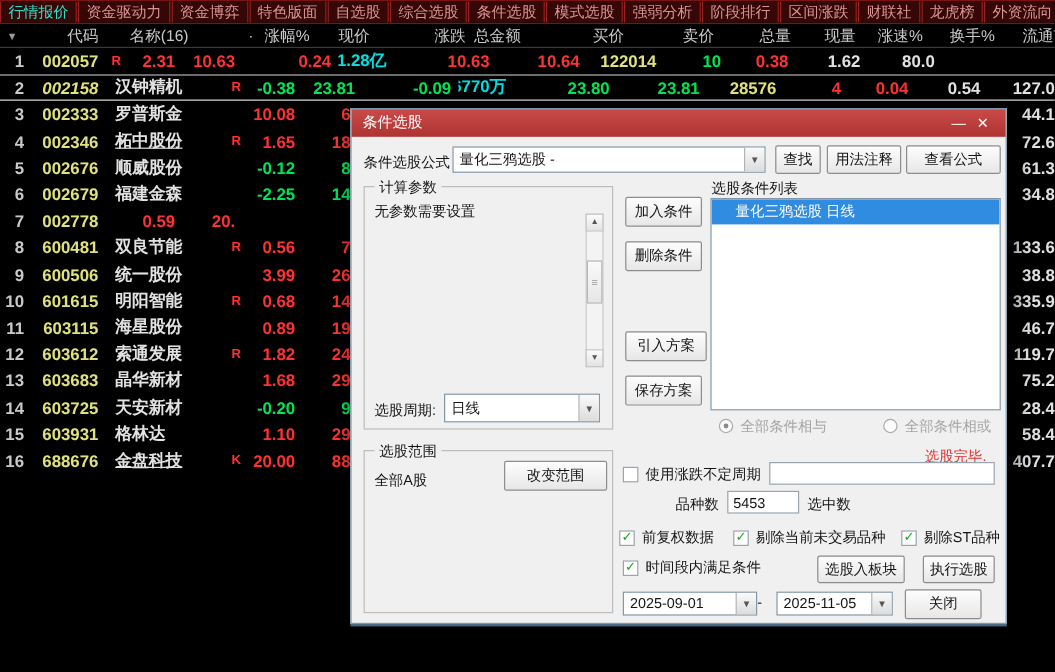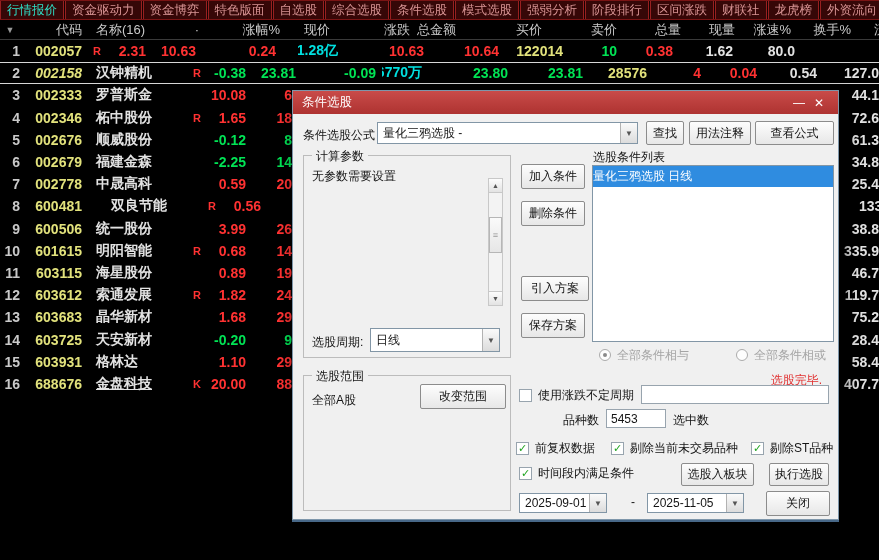--- a/index.html
+++ b/index.html
@@ -57,21 +57,21 @@
   .group { position:absolute; border:1px solid #bcbcbc; }
   .group-title { position:absolute; top:-8px; left:8px; background:#f0f0f0; padding:0 4px; white-space:nowrap; }
   .vscroll { position:absolute; width:15px; background:#f3f3f3; border:1px solid #c8c8c8; }
   .vs-arrow { position:absolute; left:-1px; right:-1px; height:15px; display:flex; align-items:center;
     justify-content:center; font-size:7px; color:#555; background:linear-gradient(#fcfcfc,#e3e3e3); border:1px solid #c8c8c8; }
   .vs-arrow.up { top:-1px; } .vs-arrow.down { bottom:-1px; }
   .vs-thumb { position:absolute; left:0; right:0; top:38px; height:36px;
     background:linear-gradient(#fafafa,#e6e6e6); border:1px solid #b6b6b6;
     display:flex; align-items:center; justify-content:center; color:#999; font-size:9px; }
   .listbox { position:absolute; background:#fff; border:1px solid #8296a6; overflow:hidden; }
-  .list-item { height:21px; line-height:21px; padding-left:0; color:#141414; white-space:nowrap; }
+  .list-item { height:21px; line-height:21px; padding-left:20px; color:#141414; white-space:nowrap; }
   .list-item.sel { background:var(--c-selection_blue); color:#fff; }
   .cb { position:absolute; display:flex; align-items:center; gap:6px; white-space:nowrap; height:16px; }
   .cb-box { width:13px; height:13px; background:#fff; border:1px solid #98a4ae; display:flex;
     align-items:center; justify-content:center; font-size:11px; font-weight:bold; color:var(--c-check_green); line-height:1; }
   .cb-box.un { color:transparent; }
   .radio { position:absolute; display:flex; align-items:center; gap:6px; white-space:nowrap;
     height:14px; color:#a4a4a4; }
   .rc { width:12px; height:12px; border-radius:50%; border:1px solid #ababab; background:#fdfdfd; position:relative; }
   .rc.sel::after { content:''; position:absolute; left:3px; top:3px; width:4px; height:4px; border-radius:50%; background:#8a8a8a; }
   .status { position:absolute; color:var(--c-status_red); }
@@ -98,43 +98,43 @@
       <div class="menu-item">阶段排行</div>
       <div class="menu-item">区间涨跌</div>
       <div class="menu-item">财联社</div>
       <div class="menu-item">龙虎榜</div>
       <div class="menu-item">外资流向</div>
     </nav>
 
   <div class="thead">
       <div class="hcell a-right sort a-center" style="width: 26px;">▼</div>
       <div class="hcell a-right" style="width: 62px;">代码</div>
-      <div class="hcell a-left" style="width: 100px;">名称(16)</div>
+      <div class="hcell a-left" style="width: 100px; margin-left: 12px;">名称(16)</div>
       <div class="hcell a-center" style="width: 18px;">·</div>
-      <div class="hcell a-right" style="width: 46px; margin-left: 34px;">涨幅%</div>
+      <div class="hcell a-right" style="width: 46px;">涨幅%</div>
       <div class="hcell a-right" style="width: 50px;">现价</div>
       <div class="hcell a-right" style="width: 80px;">涨跌</div>
       <div class="hcell a-right" style="width: 46px;">总金额</div>
       <div class="hcell a-right" style="width: 86px;">买价</div>
       <div class="hcell a-right" style="width: 75px;">卖价</div>
       <div class="hcell a-right" style="width: 64px;">总量</div>
       <div class="hcell a-right" style="width: 54px;">现量</div>
       <div class="hcell a-right" style="width: 56px;">涨速%</div>
       <div class="hcell a-right" style="width: 60px;">换手%</div>
       <div class="hcell a-right" style="width: 62px;">流通市</div>
     </div>
   <div class="tbody">
       <div class="trow">
         <div class="tcell a-right c-gray" style="width: 26px;">1</div>
         <div class="tcell a-right c-yellow" style="width: 62px;">002057</div>
         <div class="tcell a-center c-red marker" style="width: 18px;">R</div>
         <div class="tcell a-right t-up" style="width: 46px;">2.31</div>
         <div class="tcell a-right t-up" style="width: 50px;">10.63</div>
         <div class="tcell a-right t-up" style="width: 80px;">0.24</div>
-        <div class="tcell a-right c-cyan" style="width: 46px; margin-left: 16px;">1.28亿</div>
+        <div class="tcell a-right c-cyan" style="width: 46px;">1.28亿</div>
         <div class="tcell a-right t-up" style="width: 86px;">10.63</div>
         <div class="tcell a-right t-up" style="width: 75px;">10.64</div>
         <div class="tcell a-right c-yellow" style="width: 64px; text-align: center;">122014</div>
         <div class="tcell a-right t-down" style="width: 54px;">10</div>
         <div class="tcell a-right t-up" style="width: 56px;">0.38</div>
         <div class="tcell a-right c-white" style="width: 60px;">1.62</div>
         <div class="tcell a-right c-white" style="width: 62px;">80.0</div>
       </div>
       <div class="trow selected">
         <div class="tcell a-right c-gray" style="width: 26px;">2</div>
@@ -166,21 +166,21 @@
         <div class="tcell a-right c-white" style="width: 75px;"></div>
         <div class="tcell a-right c-yellow" style="width: 64px;"></div>
         <div class="tcell a-right c-white" style="width: 54px;"></div>
         <div class="tcell a-right c-white" style="width: 56px;"></div>
         <div class="tcell a-right c-white" style="width: 60px;"></div>
         <div class="tcell a-right c-white" style="width: 62px;">44.1</div>
       </div>
       <div class="trow">
         <div class="tcell a-right c-gray" style="width: 26px;">4</div>
         <div class="tcell a-right c-yellow" style="width: 62px;">002346</div>
-        <div class="tcell a-left c-white" style="width: 100px;">柘中股份</div>
+        <div class="tcell a-left c-white" style="width: 100px; text-decoration: underline;">柘中股份</div>
         <div class="tcell a-center c-red marker" style="width: 18px;">R</div>
         <div class="tcell a-right t-up" style="width: 46px;">1.65</div>
         <div class="tcell a-right t-up" style="width: 50px;">18.</div>
         <div class="tcell a-right c-white" style="width: 80px;"></div>
         <div class="tcell a-right c-cyan" style="width: 46px;"></div>
         <div class="tcell a-right c-white" style="width: 86px;"></div>
         <div class="tcell a-right c-white" style="width: 75px;"></div>
         <div class="tcell a-right c-yellow" style="width: 64px;"></div>
         <div class="tcell a-right c-white" style="width: 54px;"></div>
         <div class="tcell a-right c-white" style="width: 56px;"></div>
@@ -217,38 +217,37 @@
         <div class="tcell a-right c-white" style="width: 75px;"></div>
         <div class="tcell a-right c-yellow" style="width: 64px;"></div>
         <div class="tcell a-right c-white" style="width: 54px;"></div>
         <div class="tcell a-right c-white" style="width: 56px;"></div>
         <div class="tcell a-right c-white" style="width: 60px;"></div>
         <div class="tcell a-right c-white" style="width: 62px;">34.8</div>
       </div>
       <div class="trow">
         <div class="tcell a-right c-gray" style="width: 26px;">7</div>
         <div class="tcell a-right c-yellow" style="width: 62px;">002778</div>
-        <div class="tcell a-left c-white" style="width: 100px;">中晟高科</div>
         <div class="tcell a-center c-red marker" style="width: 18px;"></div>
         <div class="tcell a-right t-up" style="width: 46px;">0.59</div>
         <div class="tcell a-right t-up" style="width: 50px;">20.</div>
         <div class="tcell a-right c-white" style="width: 80px;"></div>
         <div class="tcell a-right c-cyan" style="width: 46px;"></div>
         <div class="tcell a-right c-white" style="width: 86px;"></div>
         <div class="tcell a-right c-white" style="width: 75px;"></div>
         <div class="tcell a-right c-yellow" style="width: 64px;"></div>
         <div class="tcell a-right c-white" style="width: 54px;"></div>
         <div class="tcell a-right c-white" style="width: 56px;"></div>
         <div class="tcell a-right c-white" style="width: 60px;"></div>
         <div class="tcell a-right c-white" style="width: 62px;">25.4</div>
       </div>
       <div class="trow">
         <div class="tcell a-right c-gray" style="width: 26px;">8</div>
         <div class="tcell a-right c-yellow" style="width: 62px;">600481</div>
-        <div class="tcell a-left c-white" style="width: 100px; margin-left: 15px;">双良节能</div>
+        <div class="tcell a-left c-white" style="width: 100px;">双良节能</div>
         <div class="tcell a-center c-red marker" style="width: 18px;">R</div>
         <div class="tcell a-right t-up" style="width: 46px;">0.56</div>
         <div class="tcell a-right t-up" style="width: 50px;">7.</div>
         <div class="tcell a-right c-white" style="width: 80px;"></div>
         <div class="tcell a-right c-cyan" style="width: 46px;"></div>
         <div class="tcell a-right c-white" style="width: 86px;"></div>
         <div class="tcell a-right c-white" style="width: 75px;"></div>
         <div class="tcell a-right c-yellow" style="width: 64px;"></div>
         <div class="tcell a-right c-white" style="width: 54px;"></div>
         <div class="tcell a-right c-white" style="width: 56px;"></div>
@@ -474,25 +473,25 @@
       <span>剔除ST品种</span>
     </div>
 
     <div class="cb" style="left:226px;top:374px">
       <span class="cb-box">✓</span>
       <span>时间段内满足条件</span>
     </div>
     <div class="btn" style="left:388px;top:372px;width:73px;height:23px">选股入板块</div>
     <div class="btn" style="left:476px;top:372px;width:60px;height:23px">执行选股</div>
 
-    <div class="combo" style="left:226px;top:402px;width:88px;height:20px">
+    <div class="combo" style="left:226px;top:402px;width:112px;height:20px">
       <span>2025-09-01</span>
       <span class="arrow">▼</span>
     </div>
     <span class="dash" style="left:338px;top:404px">-</span>
     <div class="combo" style="left:354px;top:402px;width:97px;height:20px">
       <span>2025-11-05</span>
       <span class="arrow">▼</span>
     </div>
-    <div class="btn" style="left:473px;top:400px;width:64px;height:25px">关闭</div>
+    <div class="btn" style="left:461px;top:400px;width:64px;height:25px">关闭</div>
   </div>
 
 </div>
 
 </body></html>

